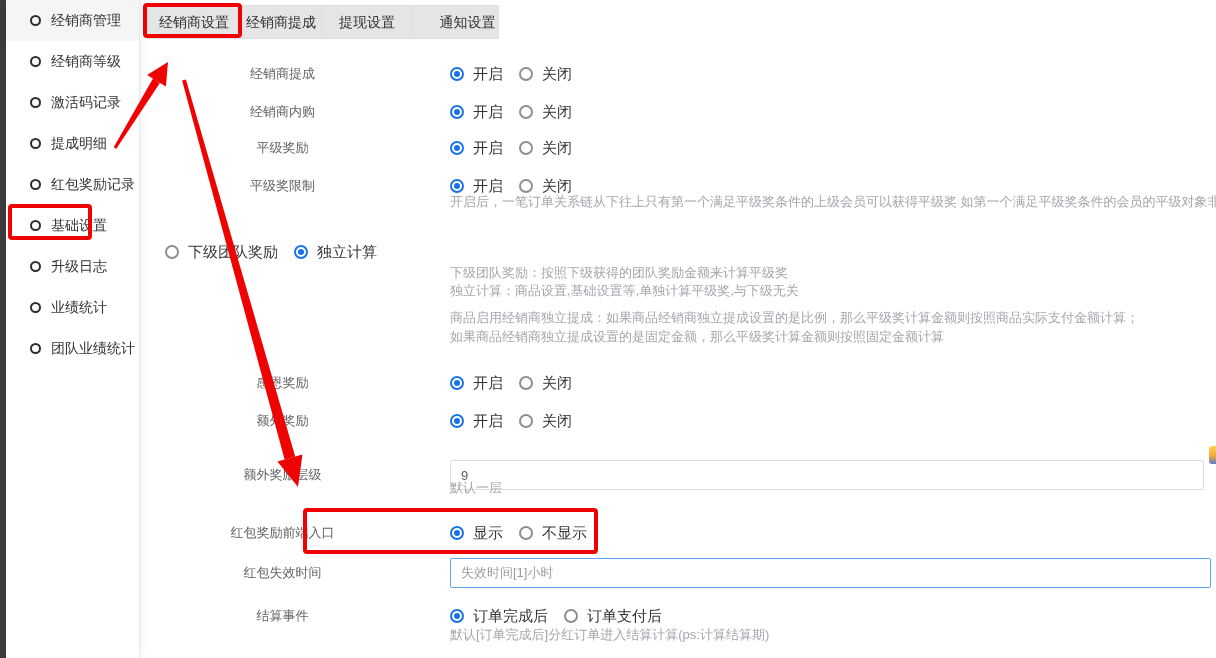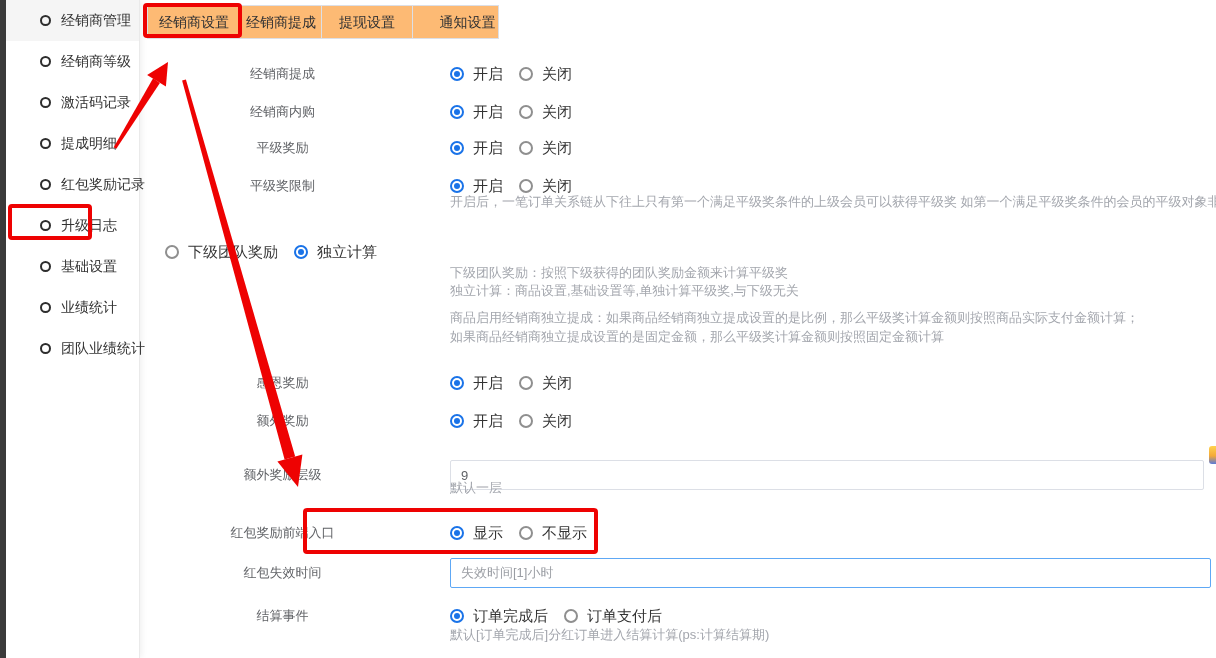--- a/index.html
+++ b/index.html
@@ -6,33 +6,33 @@
   html,body { width:1216px; height:658px; overflow:hidden; background:#fff;
     font-family:"Liberation Sans","DejaVu Sans",sans-serif; }
   .stage { position:relative; width:1216px; height:658px; background:#fff; overflow:hidden; }
 
   
   .left-strip { position:absolute; left:0; top:0; width:6px; height:658px; background:#3b3b3b; }
 
   
   .sidebar { position:absolute; left:6px; top:0; width:134px; height:658px; background:#fff;
     border-right:1px solid #eaeaea; box-shadow:2px 0 6px rgba(0,0,0,0.06); z-index:2; }
-  .side-item { position:relative; height:41px; display:flex; align-items:center; padding-left:34px;
+  .side-item { position:relative; height:41px; display:flex; align-items:center; padding-left:24px;
     cursor:pointer; }
   .side-item.active { background:#f5f5f5; }
   .ring { width:11px; height:11px; border:2px solid #2d2d2d; border-radius:50%; flex:0 0 auto; }
   .side-label { margin-left:10px; font-size:14px; color:#333; white-space:nowrap; }
 
   
   .main { position:absolute; left:140px; top:0; right:0; bottom:0; background:#fff; }
 
   
   .tabbar { position:absolute; left:7px; top:5px; display:flex; }
   .tab { height:34px; line-height:32px; text-align:center; font-size:14px; color:#303133;
-    border:1px solid #dcdfe6; background:#fdba74; margin-left:-1px; cursor:pointer; white-space:nowrap; }
+    border:1px solid #dcdfe6; background:#e5e5e5; margin-left:-1px; cursor:pointer; white-space:nowrap; }
   .tab:first-child { margin-left:0; }
   .t0{width:94px;} .t1{width:82px;} .t2{width:92px;} .t3{width:87px;padding-left:24px;}
 
   
   .row { position:absolute; left:0; right:0; display:flex; align-items:center; height:20px; }
   .row.inputrow { height:30px; }
   .flabel { width:285px; flex:0 0 285px; text-align:center; font-size:13px; color:#606266; white-space:nowrap; }
   .control { margin-left:25px; display:flex; align-items:center; flex:1 1 auto; }
   .ropt { display:flex; align-items:center; margin-right:16px; cursor:pointer; }
   .rb { width:14px; height:14px; border:2px solid #8f8f8f; border-radius:50%; position:relative;
@@ -79,25 +79,25 @@
     <div class="side-item">
       <span class="ring"></span>
       <span class="side-label">提成明细</span>
     </div>
     <div class="side-item">
       <span class="ring"></span>
       <span class="side-label">红包奖励记录</span>
     </div>
     <div class="side-item">
       <span class="ring"></span>
+      <span class="side-label">基础设置</span>
+    </div>
+    <div class="side-item">
+      <span class="ring"></span>
       <span class="side-label">升级日志</span>
-    </div>
-    <div class="side-item">
-      <span class="ring"></span>
-      <span class="side-label">基础设置</span>
     </div>
     <div class="side-item">
       <span class="ring"></span>
       <span class="side-label">业绩统计</span>
     </div>
     <div class="side-item">
       <span class="ring"></span>
       <span class="side-label">团队业绩统计</span>
     </div>
   </nav>

